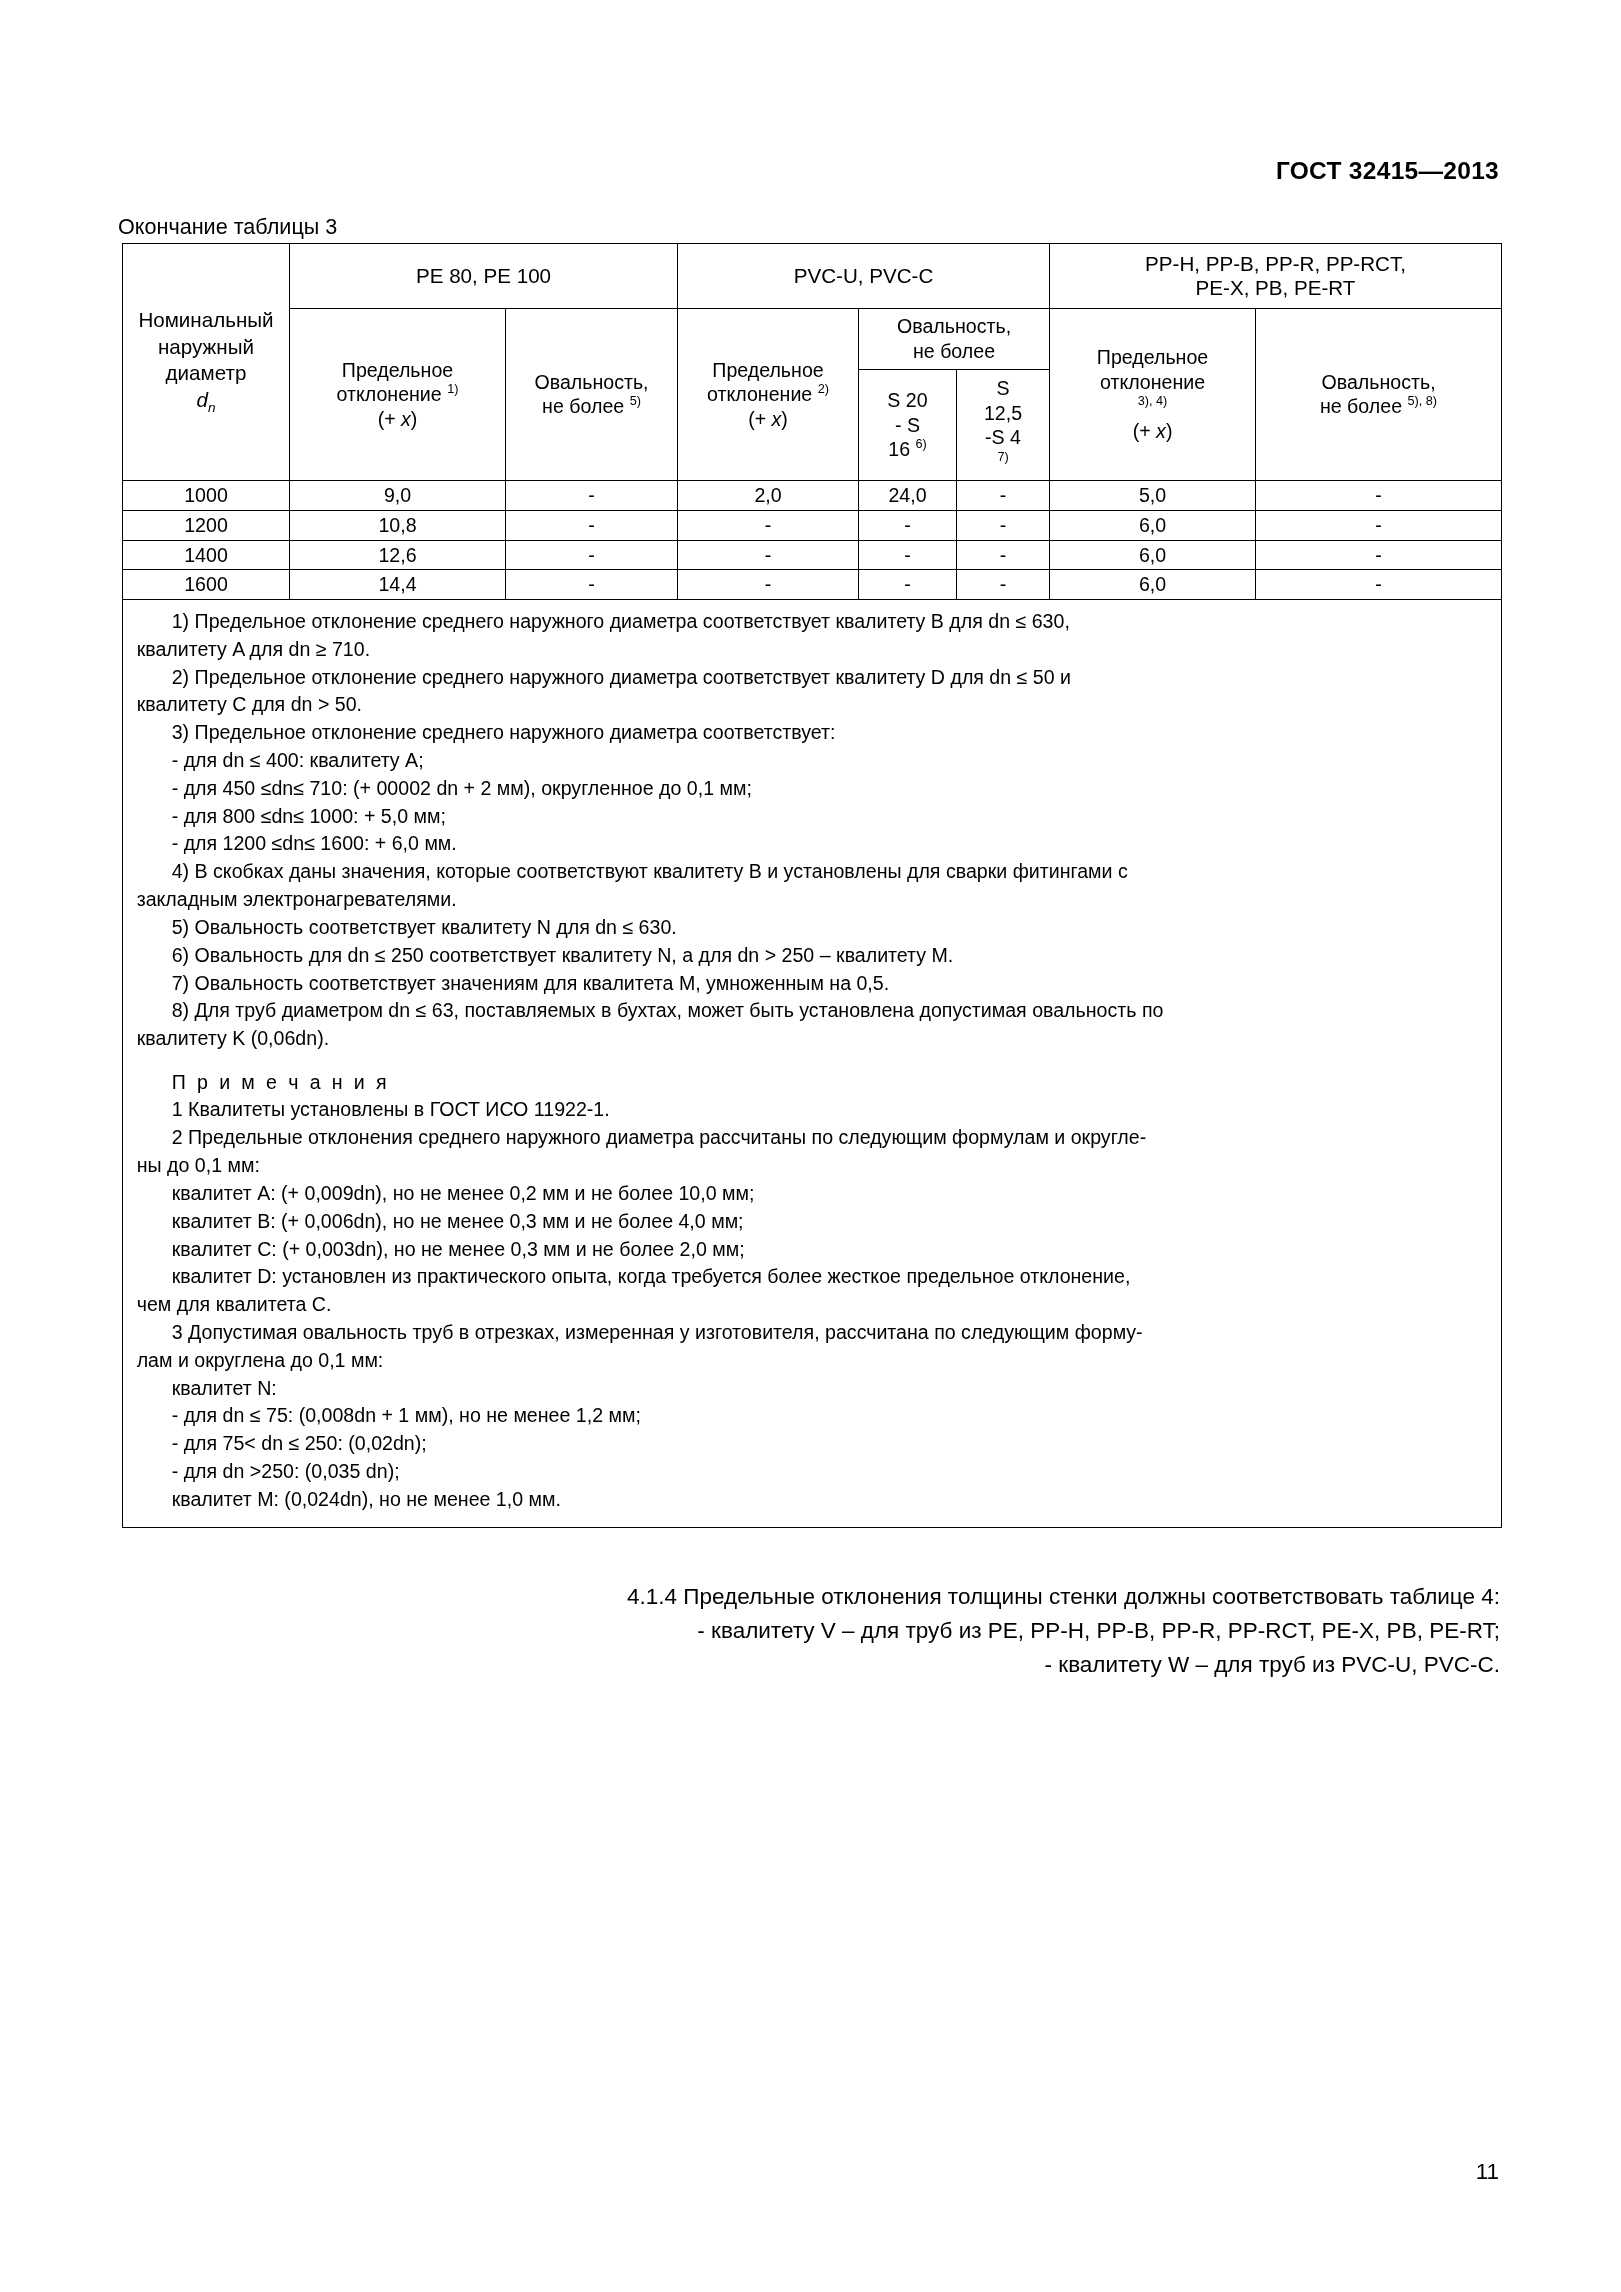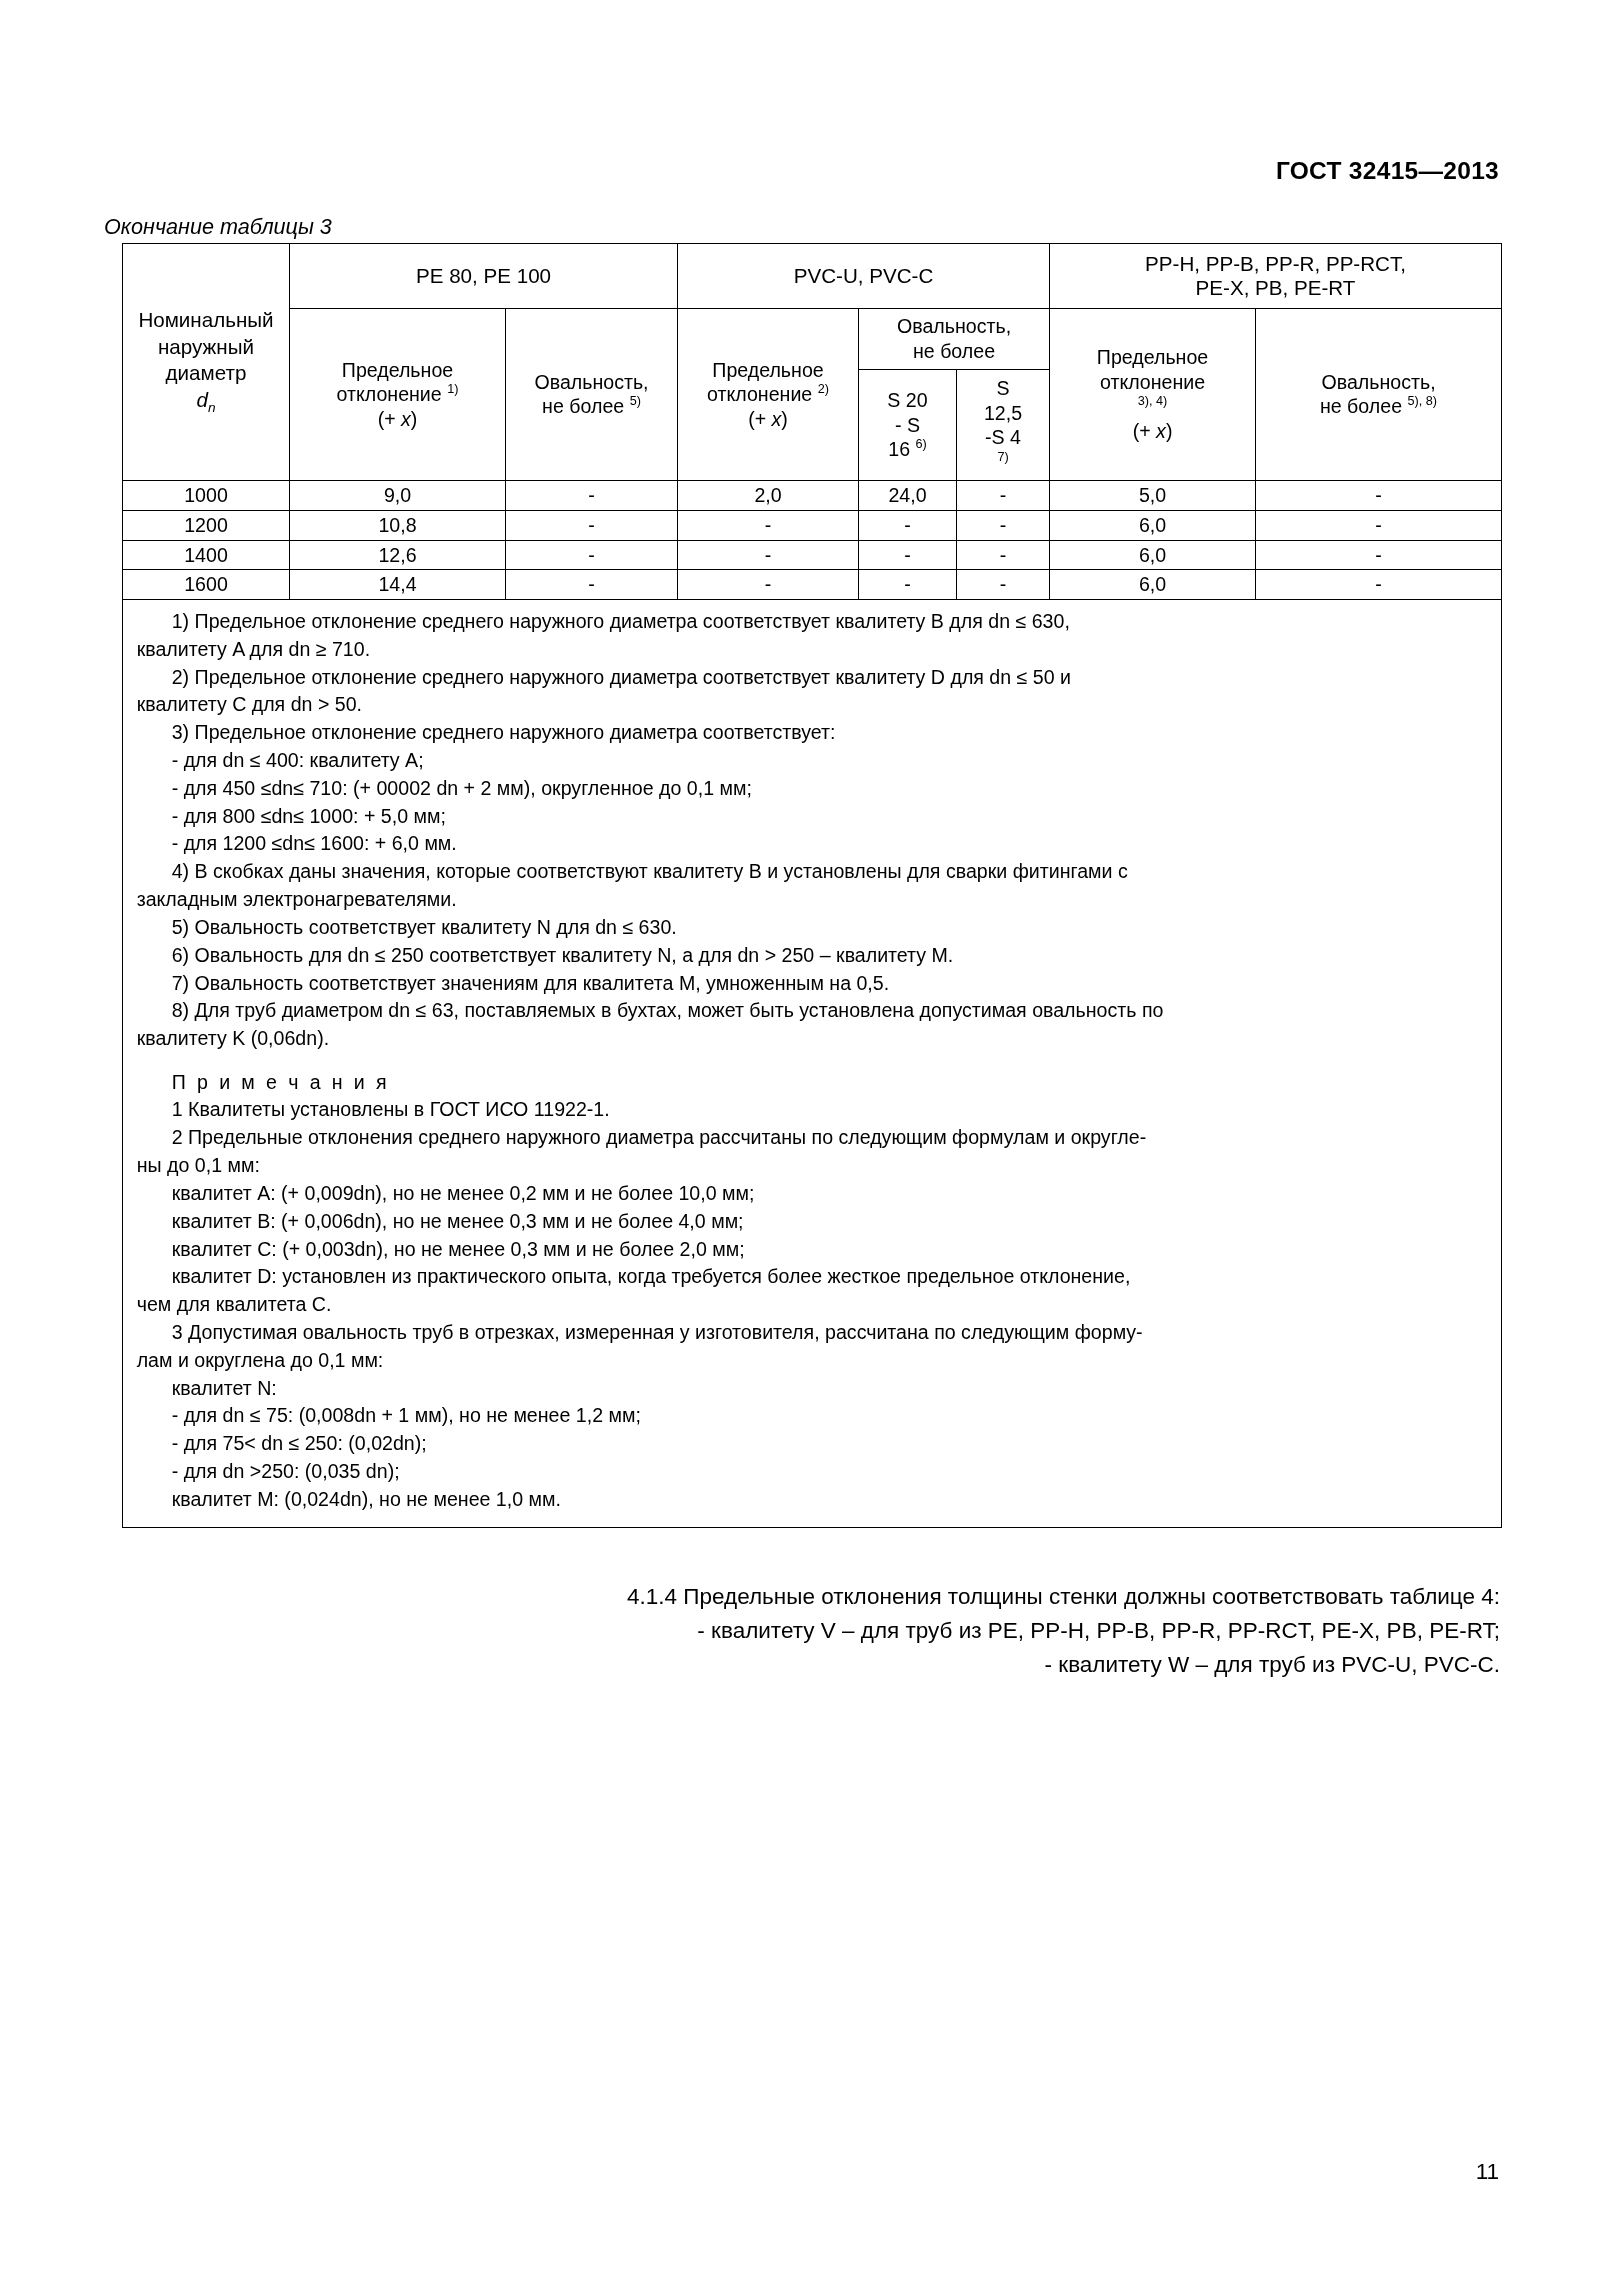--- a/index.html
+++ b/index.html
@@ -25,23 +25,22 @@
     position: absolute;
     top: 157px;
     right: 122px;
     font-size: 24.5px;
     font-weight: bold;
     letter-spacing: 0.3px;
   }
   .table-caption {
     position: absolute;
     top: 214px;
-    left: 104px;
+    left: 118px;
     font-size: 21.6px;
-    font-style: italic;
   }
   .tbl-wrap {
     position: absolute;
     top: 243px;
     left: 122px;
     width: 1378px;
   }
   table.main {
     border-collapse: collapse;
     width: 1378px;

